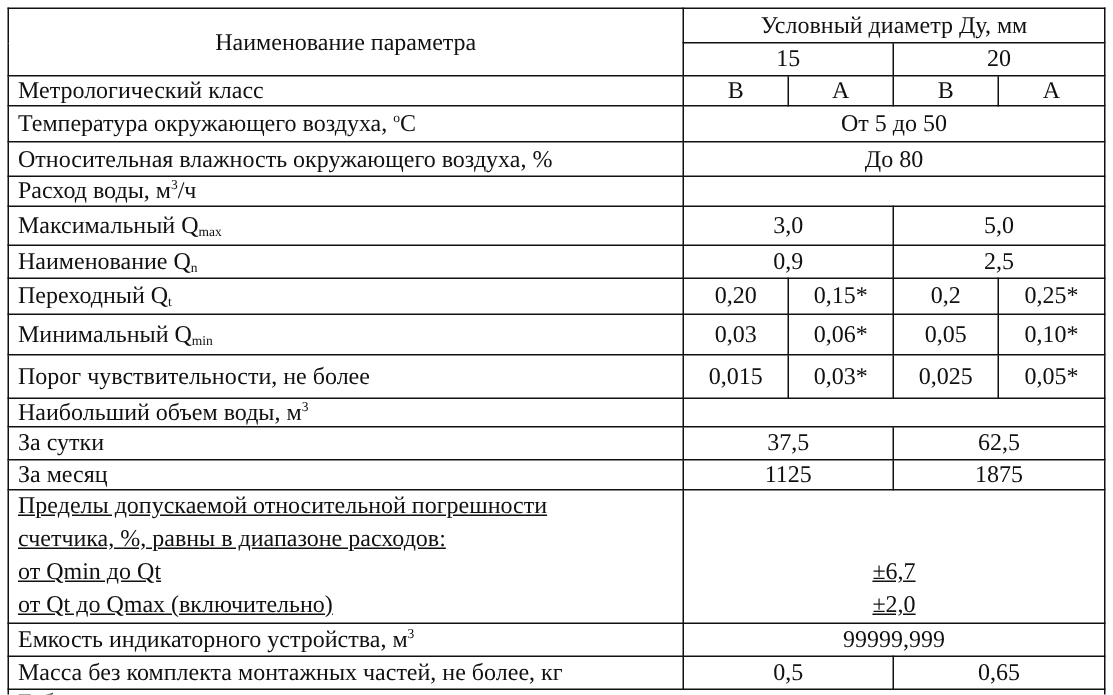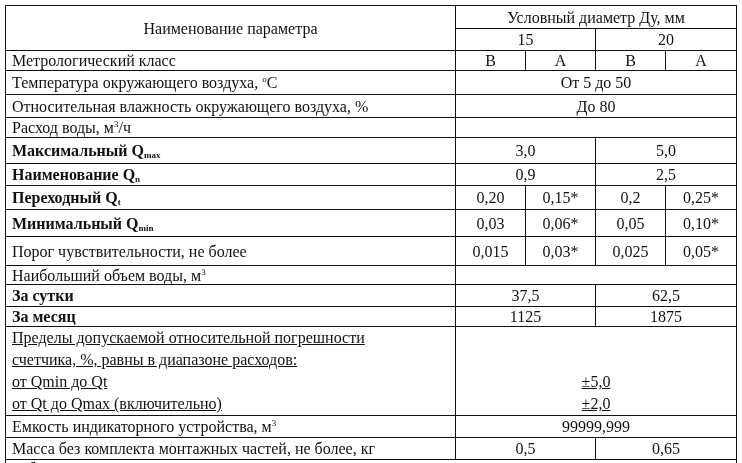--- a/index.html
+++ b/index.html
@@ -3,21 +3,21 @@
   <meta charset="utf-8">
   <style>
     html, body { margin: 0; padding: 0; background: #ffffff; }
     body { width: 742px; height: 463px; position: relative; overflow: hidden;
            font-family: "Liberation Serif", "DejaVu Serif", serif; color: #111; }
     table.spec { position: absolute; left: 5px; top: 5px; width: 731px;
                  border-collapse: collapse; table-layout: fixed; font-size: 16px; }
     table.spec td { border: 1px solid #111; padding: 0 6px; line-height: 17px;
                     white-space: nowrap; overflow: hidden; vertical-align: middle; }
     td.c { text-align: center; }
-    td.ind { padding-left: 26px; font-weight: bold; }
+    td.ind { padding-left: 26px; }
     td.noright { border-right: none; }
     td.noleft { border-left: none; }
     sub { font-size: 9px; vertical-align: -2px; line-height: 0; }
     sup { font-size: 9px; vertical-align: 6px; line-height: 0; }
     .ml { display: block; line-height: 22px; text-decoration: underline; }
   </style>
 </head>
 <body>
 
 <table class="spec">
@@ -116,21 +116,21 @@
   </tr>
 
   <tr style="height:88px">
     <td>
       <span class="ml">Пределы допускаемой относительной погрешности</span>
       <span class="ml">счетчика, %, равны в диапазоне расходов:</span>
       <span class="ml">от Qmin до Qt</span>
       <span class="ml">от Qt до Qmax (включительно)</span>
     </td>
     <td colspan="4" class="c" style="vertical-align:bottom">
-      <span class="ml">±5,0</span>
+      <span class="ml">±6,7</span>
       <span class="ml">±2,0</span>
     </td>
   </tr>
 
   <tr style="height:22px">
     <td><span>Емкость индикаторного устройства, м</span><sup>3</sup></td>
     <td colspan="4" class="c">99999,999</td>
   </tr>
 
   <tr style="height:22px">

